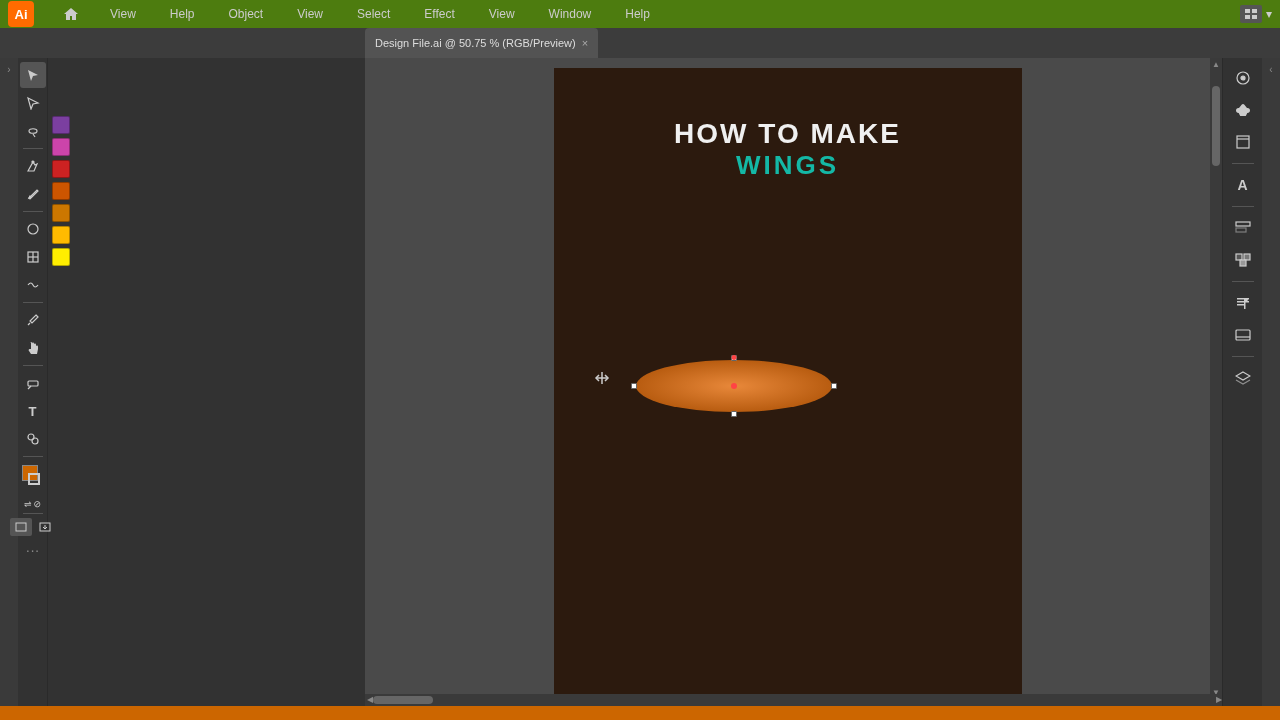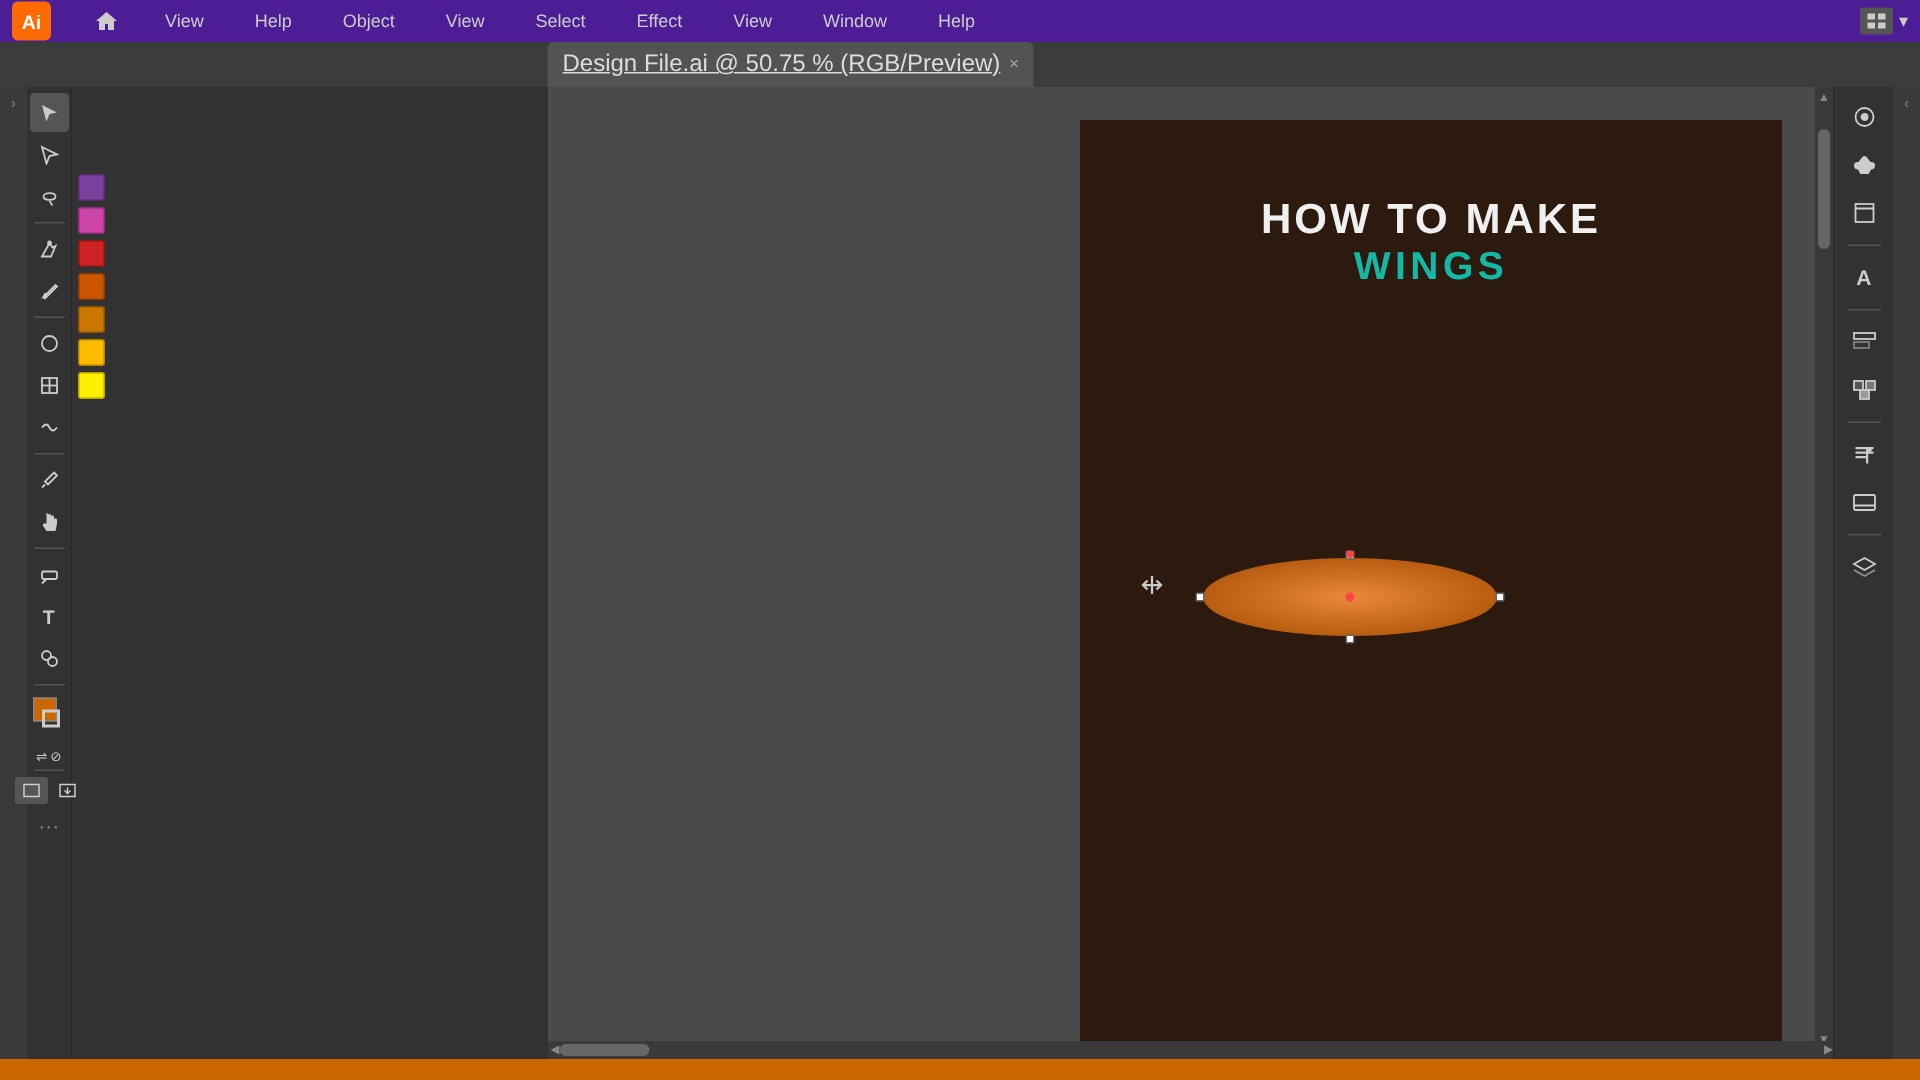--- a/index.html
+++ b/index.html
@@ -9,21 +9,21 @@
       background: #1a1a1a;
       font-family: Arial, sans-serif;
       overflow: hidden;
       display: flex;
       flex-direction: column;
     }
 
     
     .menu-bar {
       height: 28px;
-      background: #4c1d95;
+      background: #4d7c0f;
       display: flex;
       align-items: center;
       padding: 0 8px;
       gap: 18px;
       flex-shrink: 0;
     }
     .menu-bar .ai-logo {
       width: 26px;
       height: 26px;
       background: #FF6B00;
@@ -149,22 +149,22 @@
       flex: 1;
       background: #4a4a4a;
       display: flex;
       flex-direction: column;
       overflow: hidden;
     }
     .canvas-wrapper {
       flex: 1;
       display: flex;
       align-items: flex-start;
-      justify-content: flex-end;
-      padding: 22px;
+      justify-content: center;
+      padding: 10px;
       overflow: hidden;
       position: relative;
     }
     .artboard {
       width: 468px;
       height: 628px;
       background: #2c1a0e;
       position: relative;
       overflow: hidden;
     }
@@ -312,21 +312,21 @@
           <rect x="1" y="7" width="5" height="4"></rect>
           <rect x="8" y="7" width="5" height="4"></rect>
         </svg>
     </div>
     <div style="color:#ccc;font-size:12px;cursor:pointer;">▾</div>
   </div>
 </div>
 
 <div class="tab-bar">
   <div class="tab">
-    <span style="font-size:16px;color:#ddd;text-decoration:underline;">Design File.ai @ 50.75 % (RGB/Preview)</span>
+    <span style="font-size:11px;color:#ddd;">Design File.ai @ 50.75 % (RGB/Preview)</span>
     <span class="close-btn">×</span>
   </div>
 </div>
 
 <div class="main-area">
 
   <div class="left-toolbar">
 
     <div class="collapse-bar">›</div>
 

